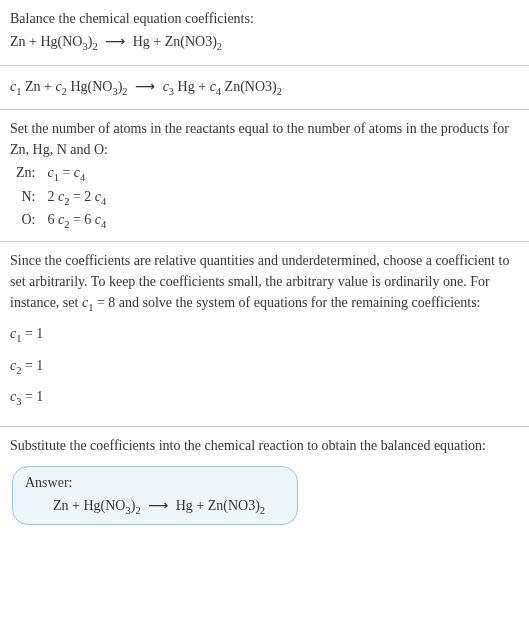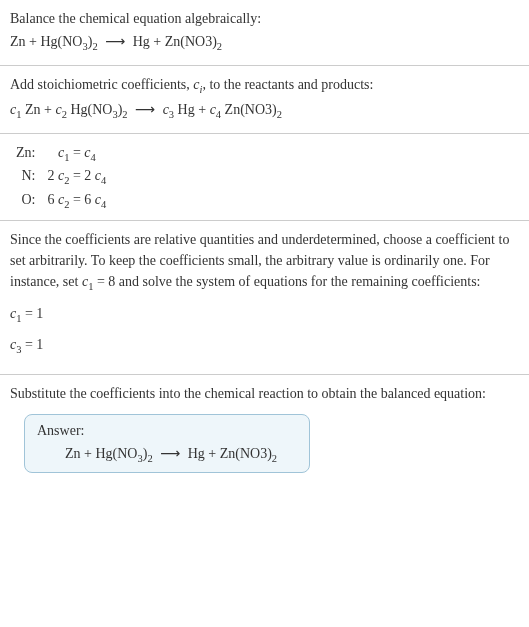--- a/index.html
+++ b/index.html
@@ -35,71 +35,68 @@
       display: inline-block;
       margin: 0 4px;
     }
     .tbl {
       border-collapse: collapse;
       margin-top: 0;
     }
     .tbl td {
       padding: 0 6px;
       vertical-align: top;
-      text-align: center;
     }
     .tbl td:first-child {
       text-align: right;
     }
     .coeff-list div {
       margin: 8px 0;
     }
     .answer-box {
       border: 1px solid #a0c4d8;
       background: #eef6fa;
-      border-radius: 8px;
+      border-radius: 16px;
       padding: 8px 12px;
-      margin: 8px 10px 12px 24px;
+      margin: 8px 10px 12px 12px;
       display: inline-block;
       min-width: 260px;
     }
     .answer-label {
       margin-bottom: 6px;
       color: #333;
     }
     .answer-eqn {
       padding-left: 28px;
     }
   </style>
 </head>
 <body>
 
 
 
 <div class="section">
-  <div class="heading">Balance the chemical equation algebraically:</div>
+  <div class="heading">Balance the chemical equation coefficients:</div>
   <div class="eqn">
     <span>Zn + Hg(NO</span><sub>3</sub><span>)</span><sub>2</sub>
     <span class="arrow">⟶</span>
     <span>Hg + Zn(NO3)</span><sub>2</sub>
   </div>
 </div>
 
 <div class="section">
-  <div class="heading">
-    <span>Add stoichiometric coefficients, </span><span class="italic">c</span><sub class="italic">i</sub><span>, to the reactants and products:</span>
-  </div>
   <div class="eqn">
     <span class="italic">c</span><sub>1</sub><span> Zn + </span><span class="italic">c</span><sub>2</sub><span> Hg(NO</span><sub>3</sub><span>)</span><sub>2</sub>
     <span class="arrow">⟶</span>
     <span class="italic">c</span><sub>3</sub><span> Hg + </span><span class="italic">c</span><sub>4</sub><span> Zn(NO3)</span><sub>2</sub>
   </div>
 </div>
 
 <div class="section">
+  <div class="heading">Set the number of atoms in the reactants equal to the number of atoms in the products for Zn, Hg, N and O:</div>
   <table class="tbl">
     <tbody>
         <tr>
       <td>Zn:</td>
       <td><span></span><span class="italic">c</span><sub>1</sub><span> = </span><span class="italic">c</span><sub>4</sub></td>
     </tr>
     <tr>
       <td>N:</td>
       <td><span>2 </span><span class="italic">c</span><sub>2</sub><span> = 2 </span><span class="italic">c</span><sub>4</sub></td>
     </tr>
@@ -110,20 +107,21 @@
   </tbody>
     </table>
 </div>
 
 <div class="section">
   <div class="heading">
     <span>Since the coefficients are relative quantities and underdetermined, choose a coefficient to set arbitrarily. To keep the coefficients small, the arbitrary value is ordinarily one. For instance, set </span><span class="italic">c</span><sub>1</sub><span> = 8 and solve the system of equations for the remaining coefficients:</span>
   </div>
   <div class="coeff-list">
     <div><span class="italic">c</span><sub>1</sub><span> = 1</span></div>
+    <div><span class="italic">c</span><sub>2</sub><span> = 1</span></div>
     <div><span class="italic">c</span><sub>3</sub><span> = 1</span></div>
   </div>
 </div>
 
 <div class="section" style="border-bottom:none; padding-bottom:0;">
   <div class="heading">Substitute the coefficients into the chemical reaction to obtain the balanced equation:</div>
 </div>
 
 <div class="answer-box">
   <div class="answer-label">Answer:</div>

